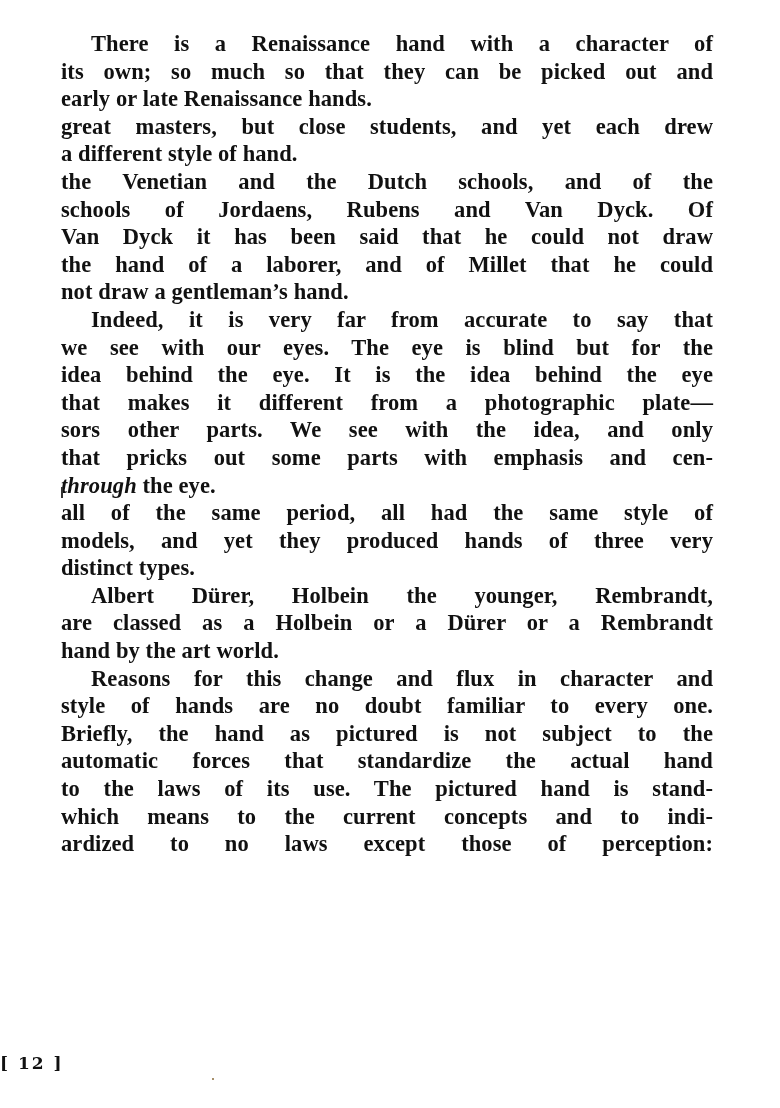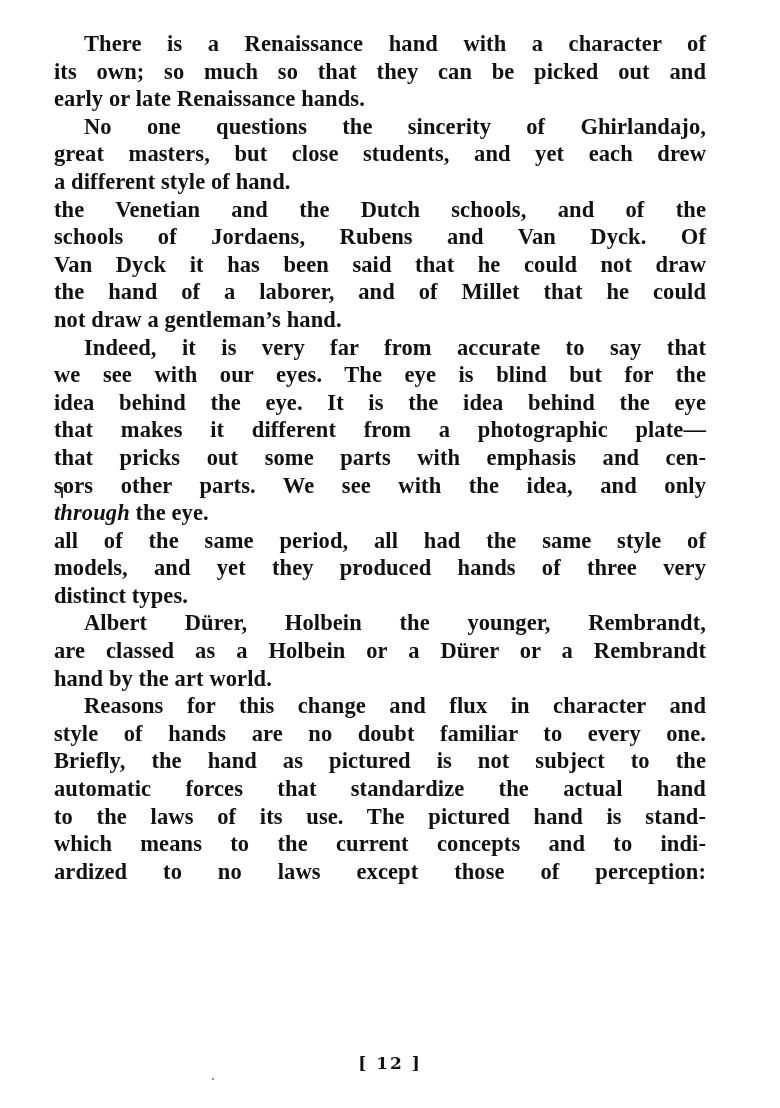--- a/index.html
+++ b/index.html
@@ -10,21 +10,21 @@
     body {
       width: 780px;
       height: 1108px;
       position: relative;
       overflow: hidden;
       font-family: "Liberation Serif", "DejaVu Serif", serif;
       color: #111111;
     }
     .page {
       position: absolute;
-      left: 54px;
+      left: 61px;
       top: 30px;
       width: 652px;
     }
     .line {
       display: block;
       height: 27.6px;
       line-height: 27.6px;
       font-size: 22.5px;
       font-weight: bold;
       text-align: justify;
@@ -40,21 +40,20 @@
       padding-left: 30px;
     }
     .line .it {
       font-style: italic;
     }
     .folio {
       position: absolute;
       top: 1053px;
       left: 0;
       width: 780px;
-      text-align: center;
       font-family: "DejaVu Serif", serif;
       font-weight: bold;
       font-size: 17px;
       letter-spacing: 2px;
       color: #111;
     }
     .speck {
       position: absolute;
       left: 212px;
       top: 1078px;
@@ -77,40 +76,39 @@
 
 <div class="page">
 
   <div>
     <span class="line indent">There is a Renaissance hand with a character of</span>
     <span class="line">its own; so much so that they can be picked out and</span>
     <span class="line last">early or late Renaissance hands.</span>
   </div>
 
   <div>
-    <span class="line indent">No one questions the sincerity of Ghirlandajo,</span>
     <span class="line">great masters, but close students, and yet each drew</span>
     <span class="line last">a different style of hand.</span>
   </div>
 
   <div>
     <span class="line">the Venetian and the Dutch schools, and of the</span>
     <span class="line">schools of Jordaens, Rubens and Van Dyck. Of</span>
     <span class="line">Van Dyck it has been said that he could not draw</span>
     <span class="line">the hand of a laborer, and of Millet that he could</span>
     <span class="line last">not draw a gentleman’s hand.</span>
   </div>
 
   <div>
     <span class="line indent">Indeed, it is very far from accurate to say that</span>
     <span class="line">we see with our eyes. The eye is blind but for the</span>
     <span class="line">idea behind the eye. It is the idea behind the eye</span>
     <span class="line">that makes it different from a photographic plate—</span>
+    <span class="line">sors other parts. We see with the idea, and only</span>
     <span class="line">that pricks out some parts with emphasis and cen-</span>
-    <span class="line">sors other parts. We see with the idea, and only</span>
     <span class="line last"><span class="it">through</span><span> the eye.</span></span>
   </div>
 
   <div>
     <span class="line">all of the same period, all had the same style of</span>
     <span class="line">models, and yet they produced hands of three very</span>
     <span class="line last">distinct types.</span>
   </div>
 
   <div>

